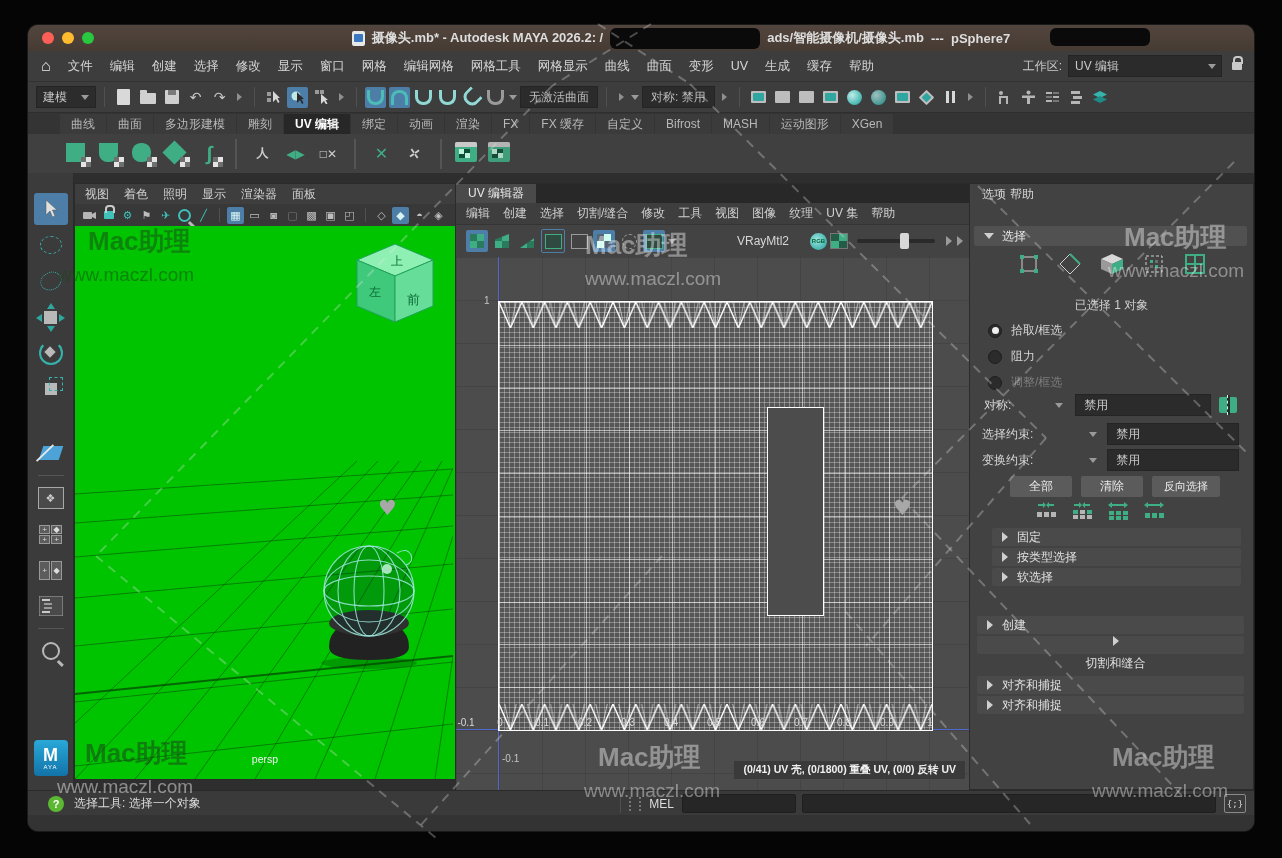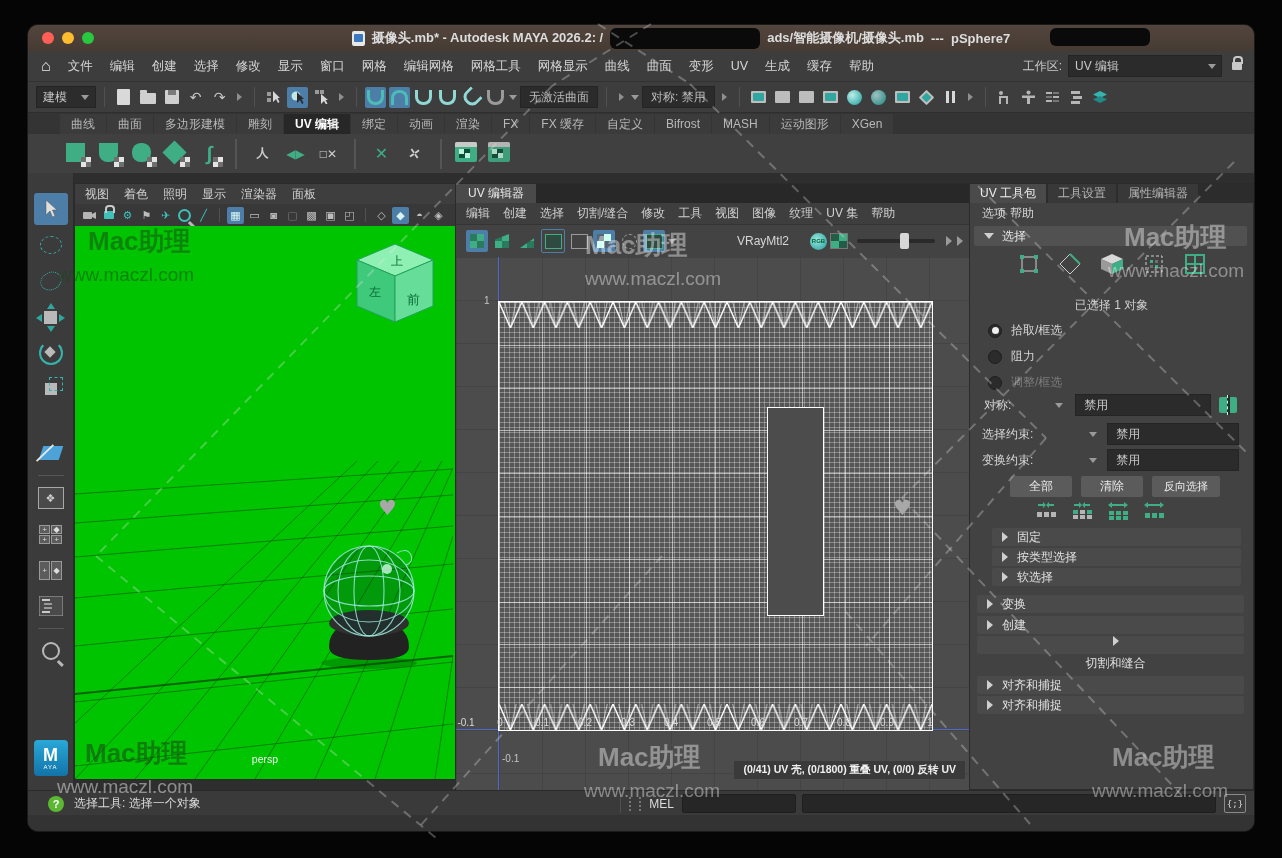--- a/index.html
+++ b/index.html
@@ -667,25 +667,20 @@
           <span class="xt" style="left:302px;top:460px;">0.6</span>
           <span class="xt" style="left:345px;top:460px;">0.7</span>
           <span class="xt" style="left:388px;top:460px;">0.8</span>
           <span class="xt" style="left:431px;top:460px;">0.9</span>
           <span class="xt" style="left:474px;top:460px;">1</span>
           <div class="uvstatus">(0/41) UV 壳, (0/1800) 重叠 UV, (0/0) 反转 UV</div>
         </div>
       </div>
 
       <div class="rpanel">
-        <div class="rtabs">
-          <span class="rtab active">UV 工具包</span>
-          <span class="rtab">工具设置</span>
-          <span class="rtab">属性编辑器</span>
-        </div>
         <div class="rmenus">
           <span class="mi">选项</span>
           <span class="mi">帮助</span>
         </div>
         <div class="sechdr" style="top:42px;">
           <span class="tri-d"></span>
           <span>选择</span>
         </div>
         <div class="compicons">
           <span>
@@ -807,24 +802,20 @@
           <span class="tri-r"></span>
           <span>固定</span>
         </div>
         <div class="subrow" style="top:364px;">
           <span class="tri-r"></span>
           <span>按类型选择</span>
         </div>
         <div class="subrow" style="top:384px;">
           <span class="tri-r"></span>
           <span>软选择</span>
-        </div>
-        <div class="secrow" style="top:411px;">
-          <span class="tri-r"></span>
-          <span>变换</span>
         </div>
         <div class="secrow" style="top:432px;">
           <span class="tri-r"></span>
           <span>创建</span>
         </div>
         <div class="secrow" style="top:452px;flex-direction:column;">
           <span class="tri-r"></span>
           <span>切割和缝合</span>
         </div>
         <div class="secrow" style="top:492px;">

